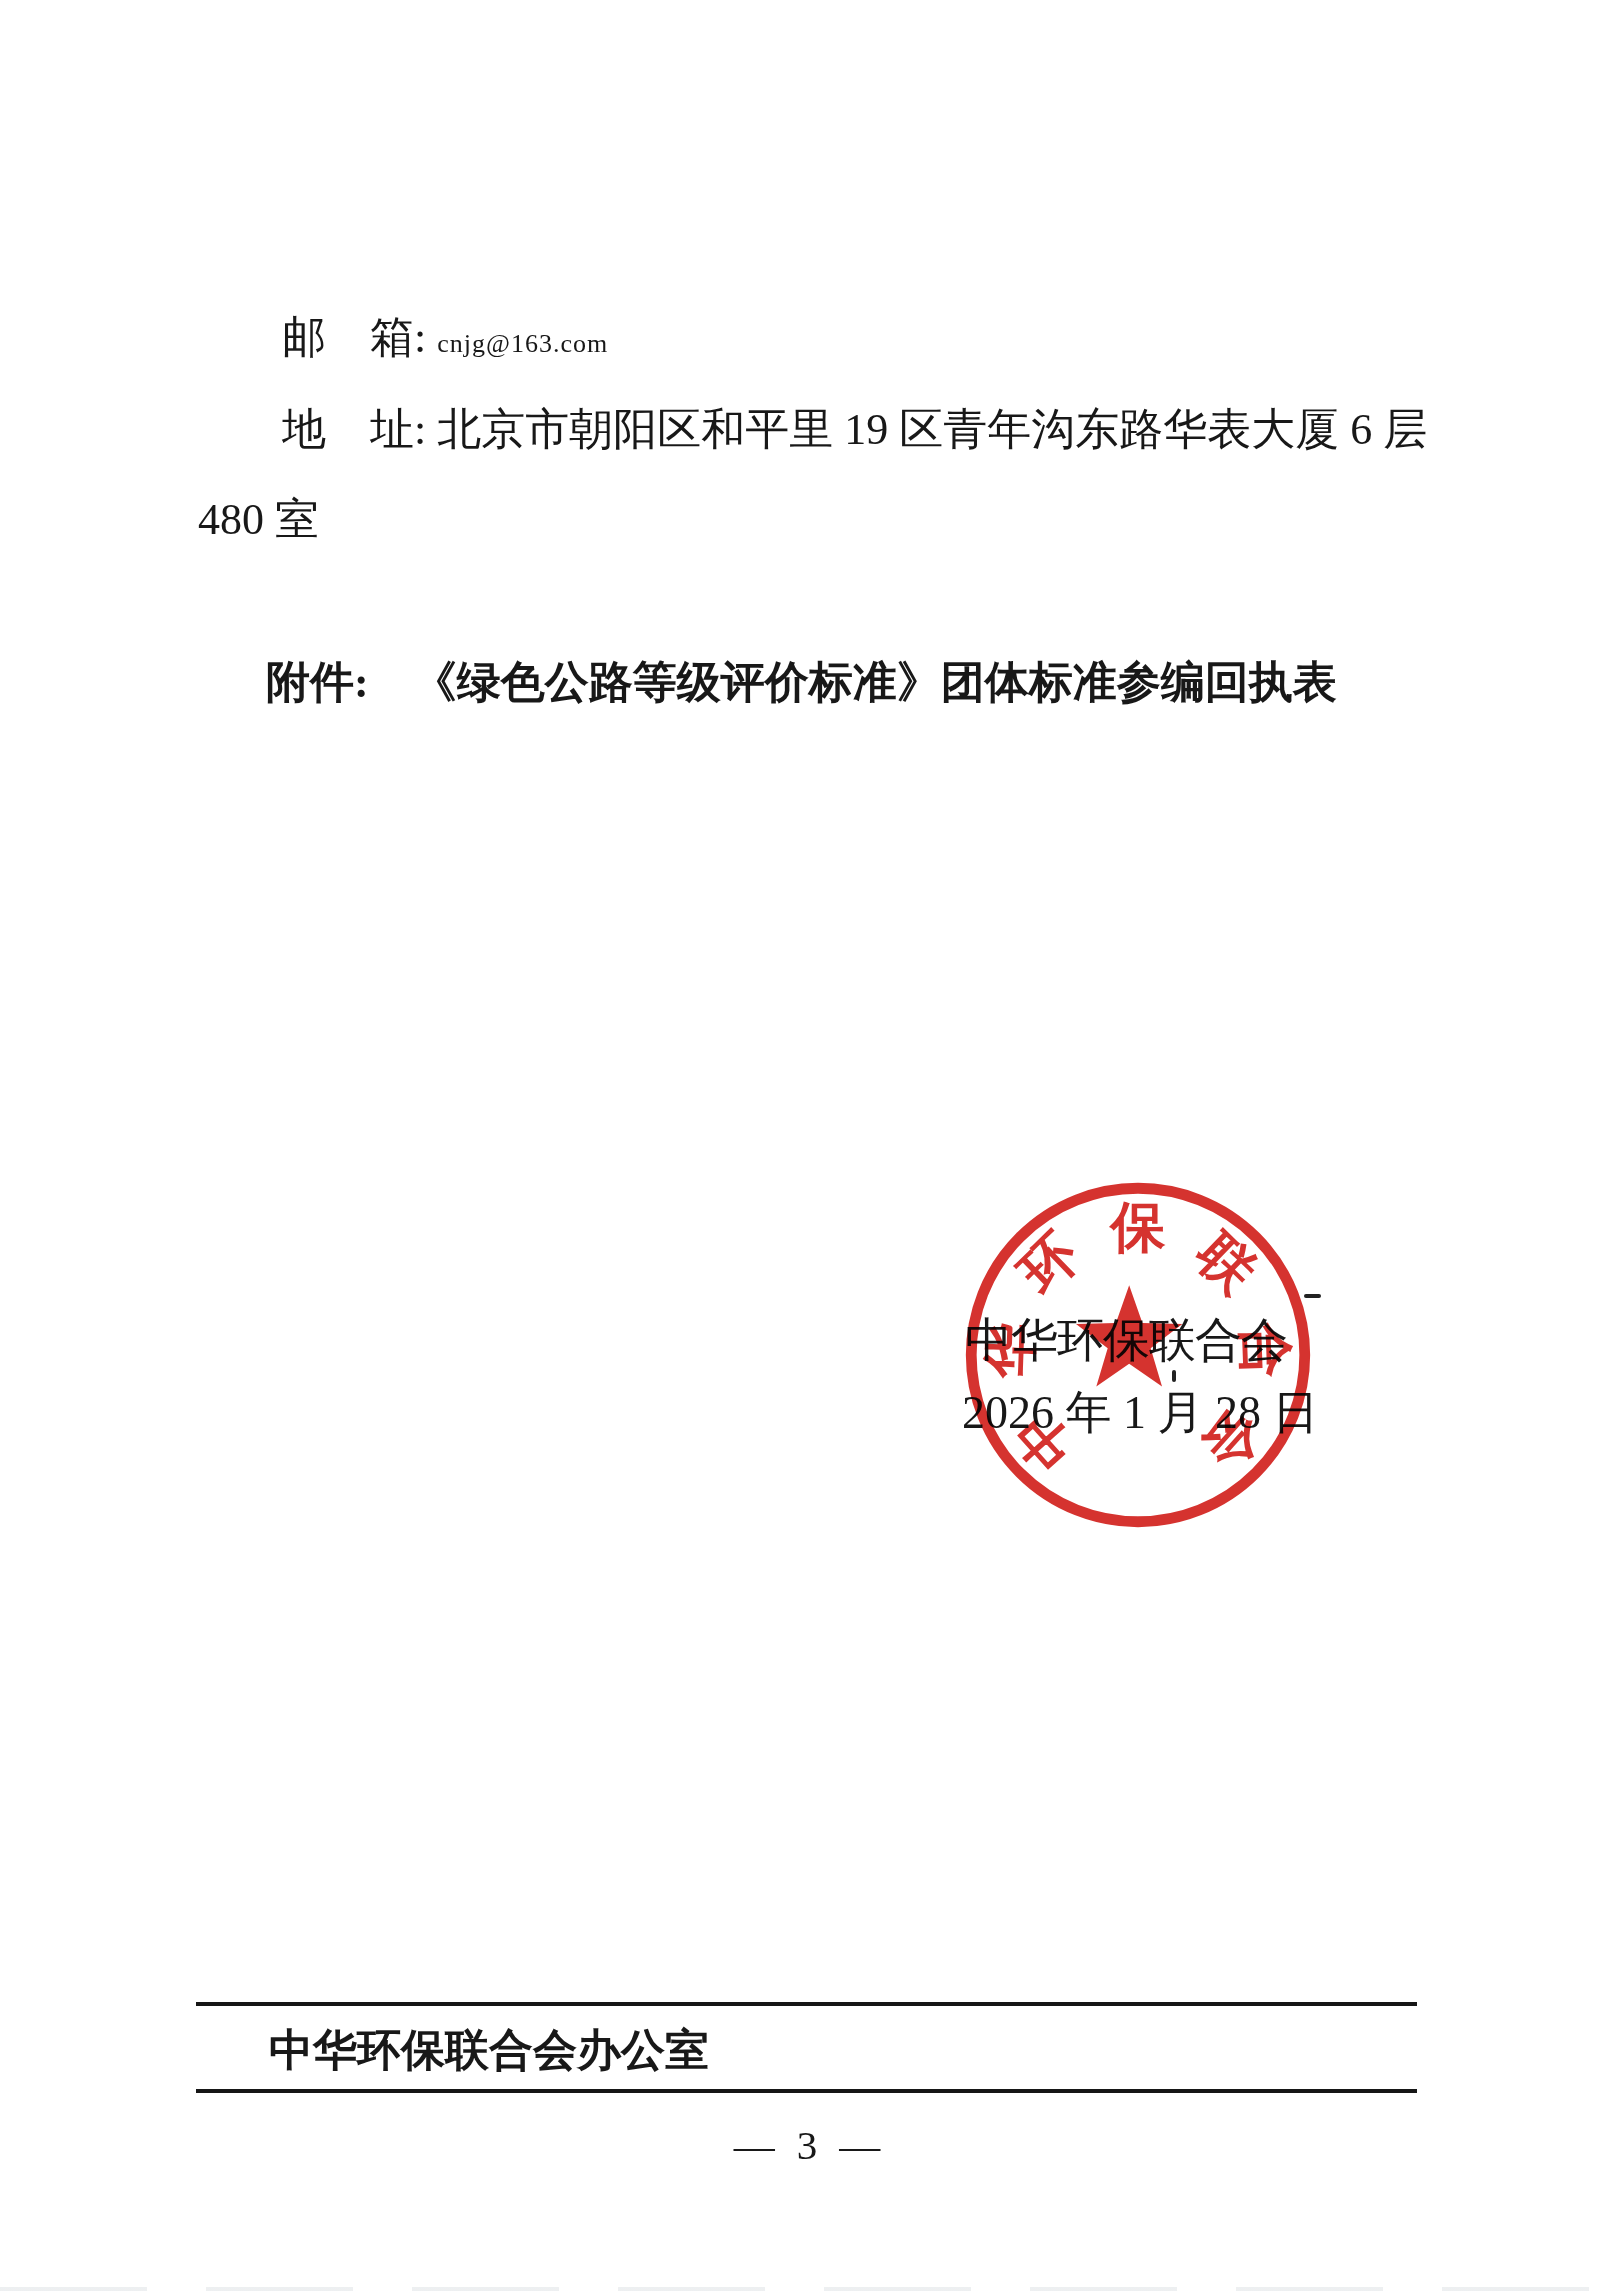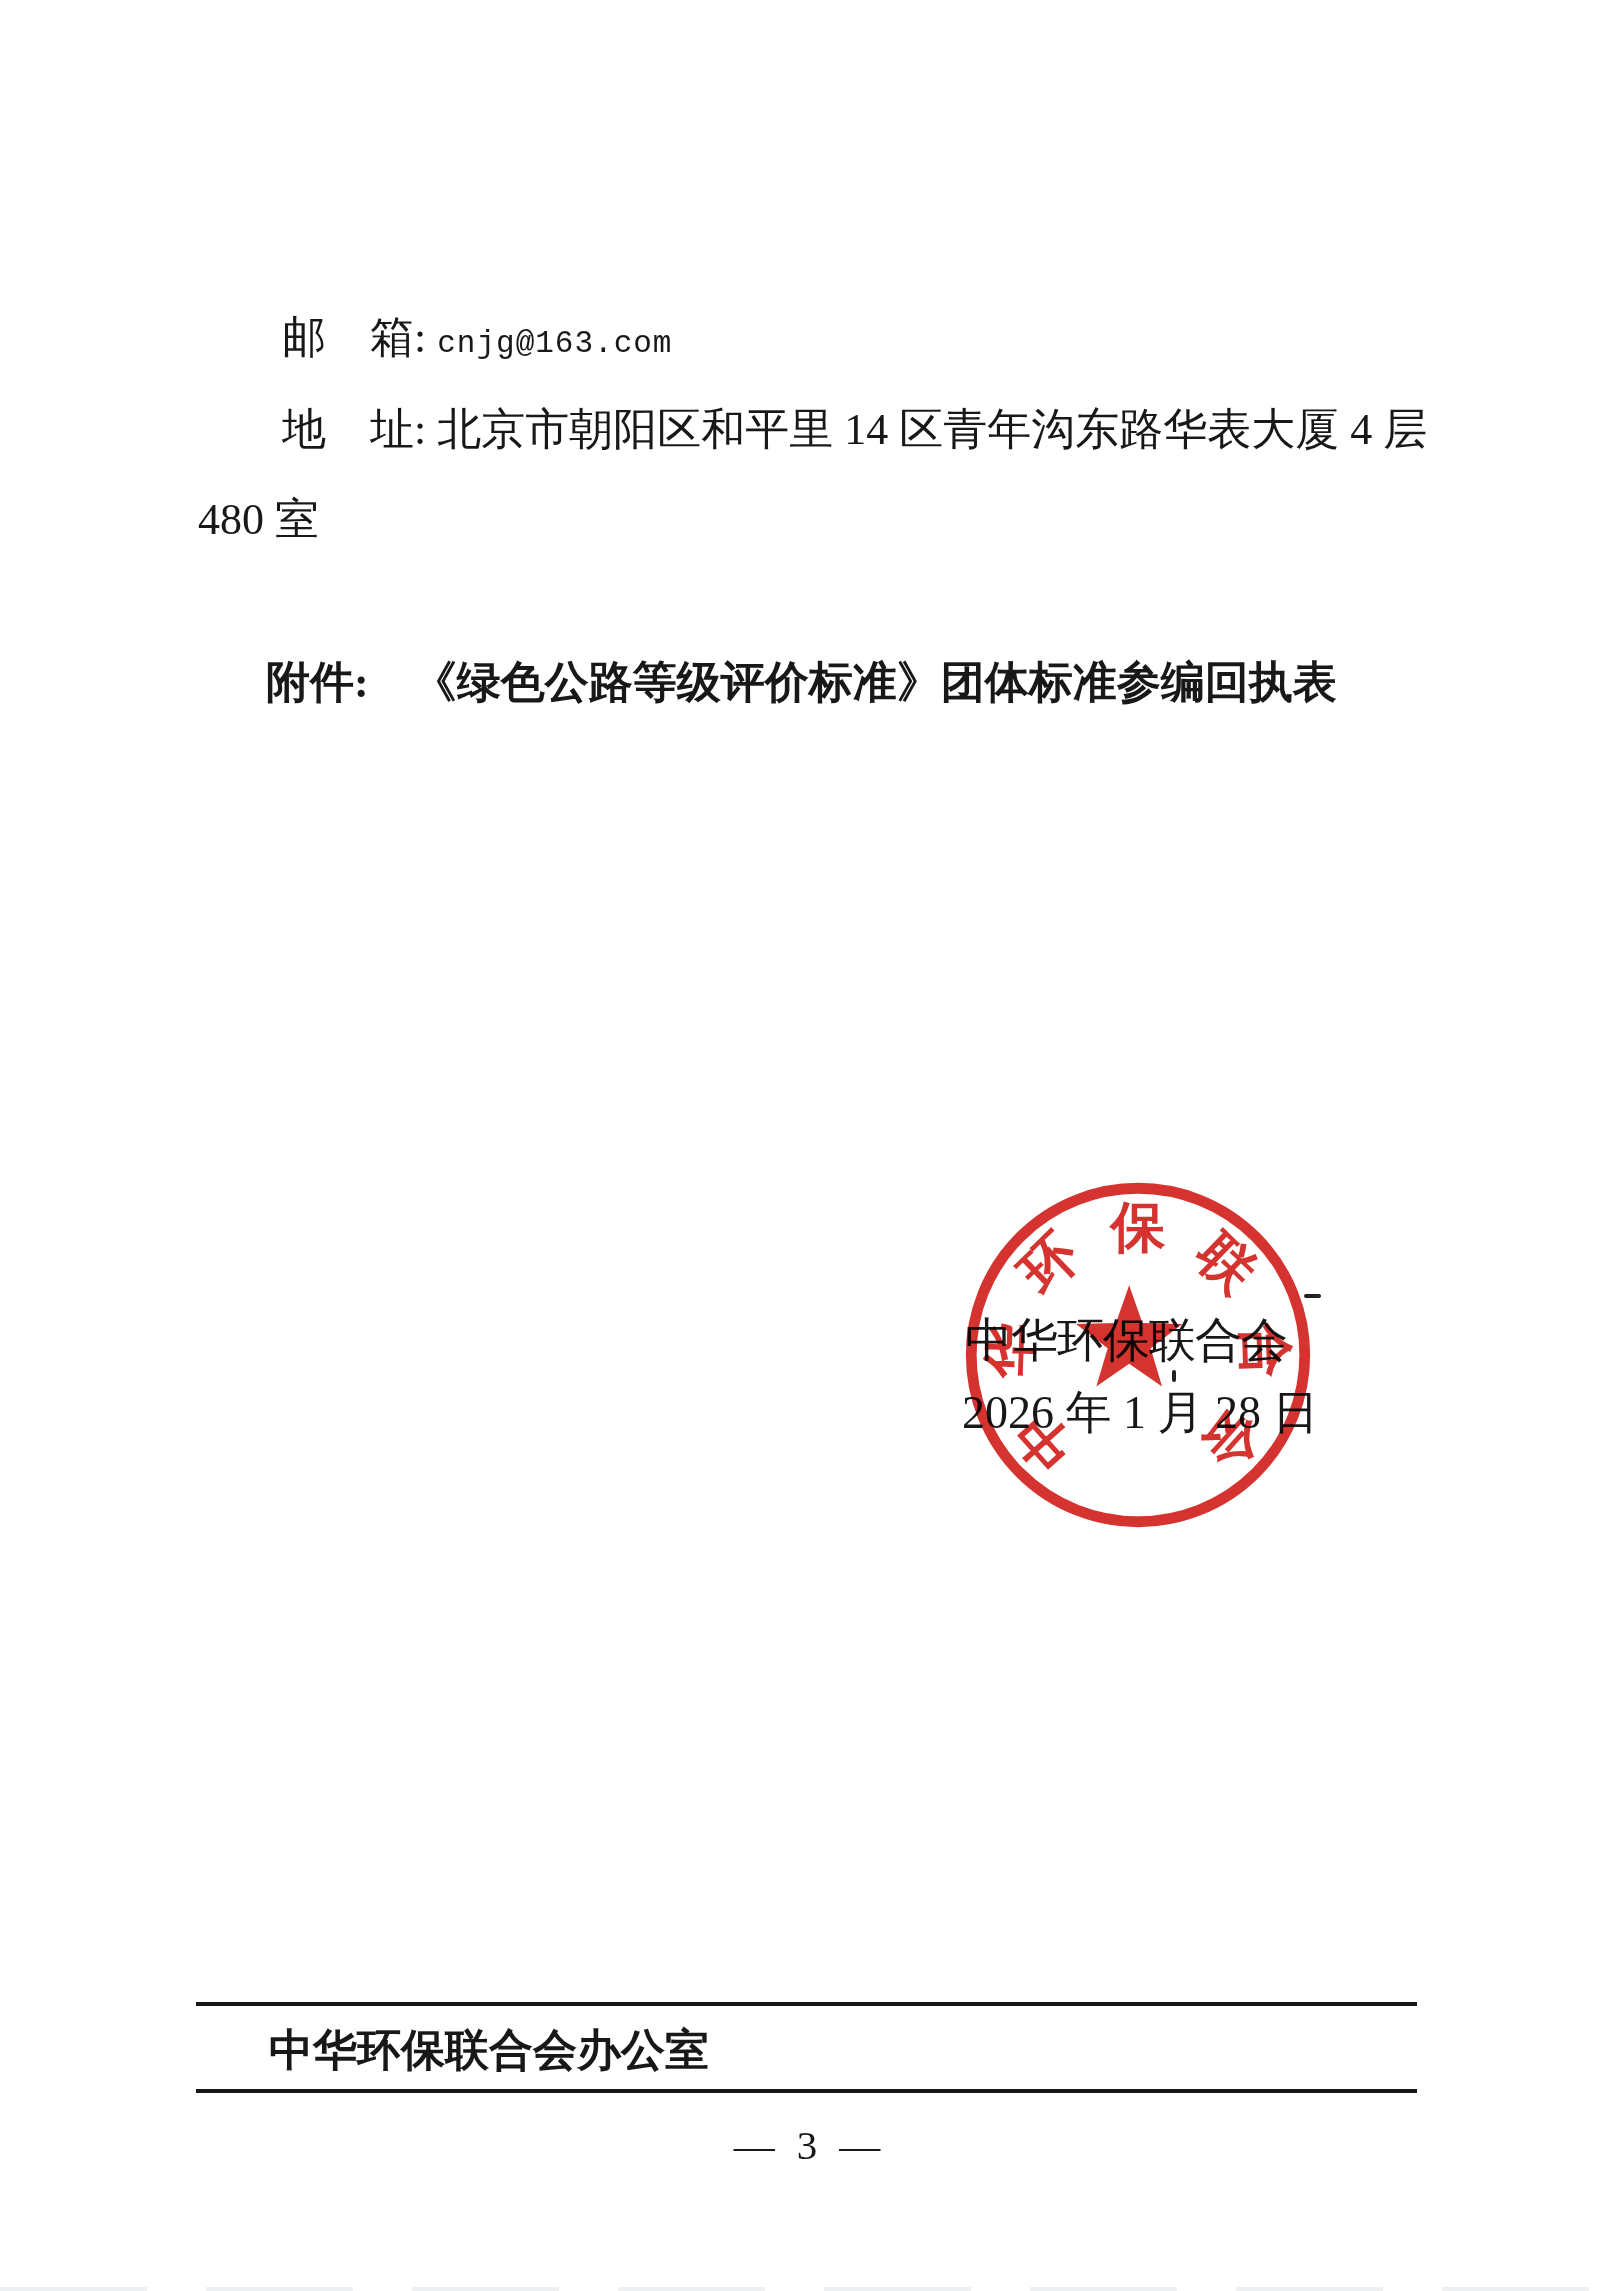--- a/index.html
+++ b/index.html
@@ -6,21 +6,21 @@
   .page{
     position:relative;
     width:1620px;height:2292px;
     background:#ffffff;
     overflow:hidden;
     font-family:"Liberation Serif", serif;
     color:#181818;
   }
   .bodyline{position:absolute;white-space:nowrap;font-size:44px;line-height:1.2;}
   .email-line{left:282px;top:312px;}
-  .email-value{font-family:Liberation Mono, monospace;font-size:31px;letter-spacing:1px;}
+  .email-value{font-family:Liberation Serif, serif;font-size:26px;letter-spacing:1px;}
   .address-line{left:282px;top:404px;}
   .room-line{left:198px;top:494px;}
   .attachment-line{left:266px;top:657px;font-weight:bold;}
   
   .sig-org{position:absolute;left:965px;top:1309px;font-size:47px;letter-spacing:-1px;white-space:nowrap;}
   .sig-date{position:absolute;left:962px;top:1382px;font-size:46px;letter-spacing:0px;white-space:nowrap;}
   
   .seal{
     position:absolute;left:932px;top:1149px;width:412px;height:412px;
     mix-blend-mode:multiply;opacity:.93;
@@ -44,21 +44,21 @@
     background:repeating-linear-gradient(90deg,#dfe3e6 0 147px,transparent 147px 206px);
   }
 </style>
 </head>
 <body>
 
 <div class="page">
 
   <div class="bodyline email-line"><span>邮　箱: </span><span class="email-value">cnjg@163.com</span></div>
 
-  <div class="bodyline address-line">地　址: 北京市朝阳区和平里 14 区青年沟东路华表大厦 4 层</div>
+  <div class="bodyline address-line">地　址: 北京市朝阳区和平里 19 区青年沟东路华表大厦 6 层</div>
 
   <div class="bodyline room-line">480 室</div>
 
   <div class="bodyline attachment-line">附件:　《绿色公路等级评价标准》团体标准参编回执表</div>
 
   <div class="sig-org">中华环保联合会</div>
   <div class="sig-date">2026 年 1 月 28 日</div>
 
   <div class="ink-speck speck1"></div>
   <div class="ink-speck speck2"></div>

